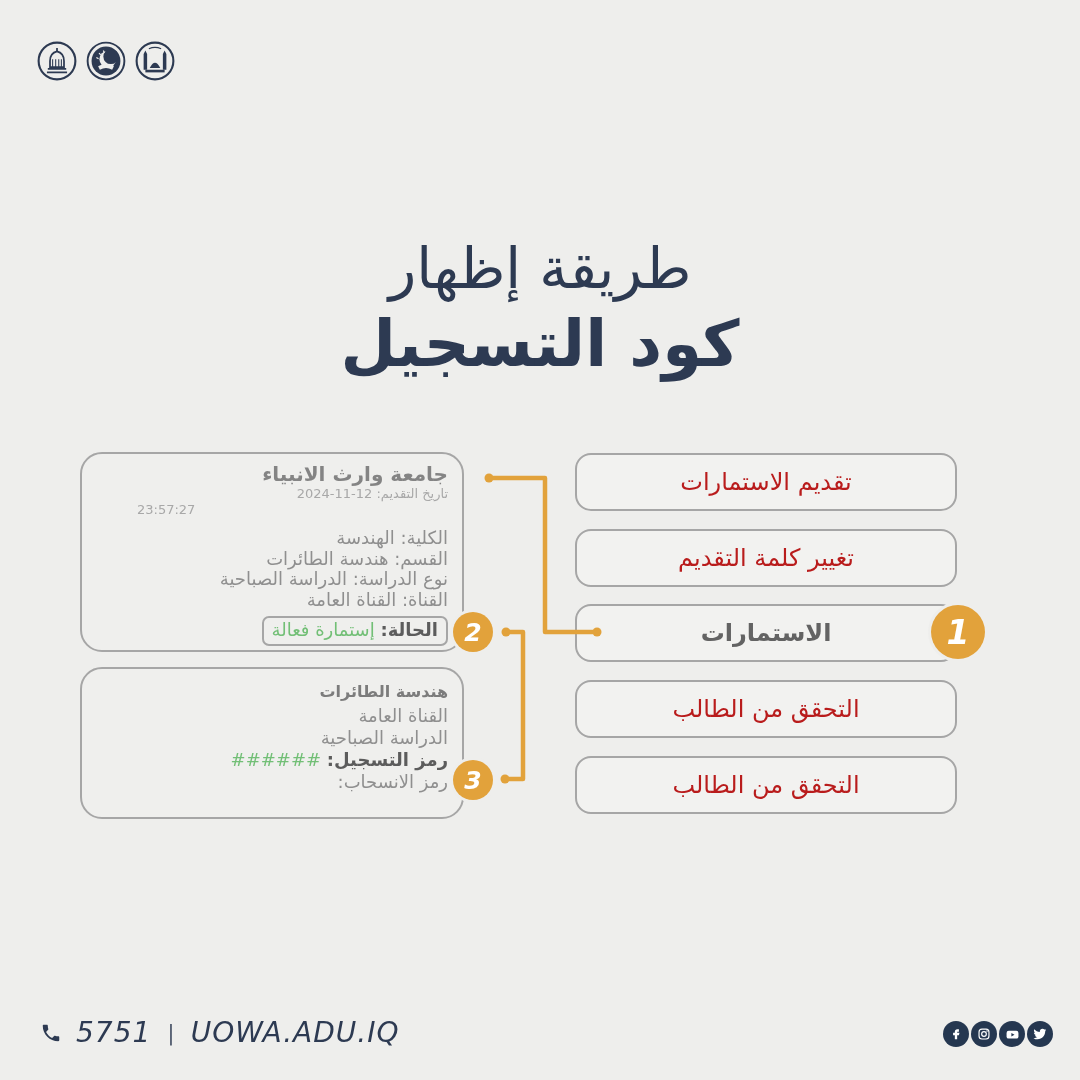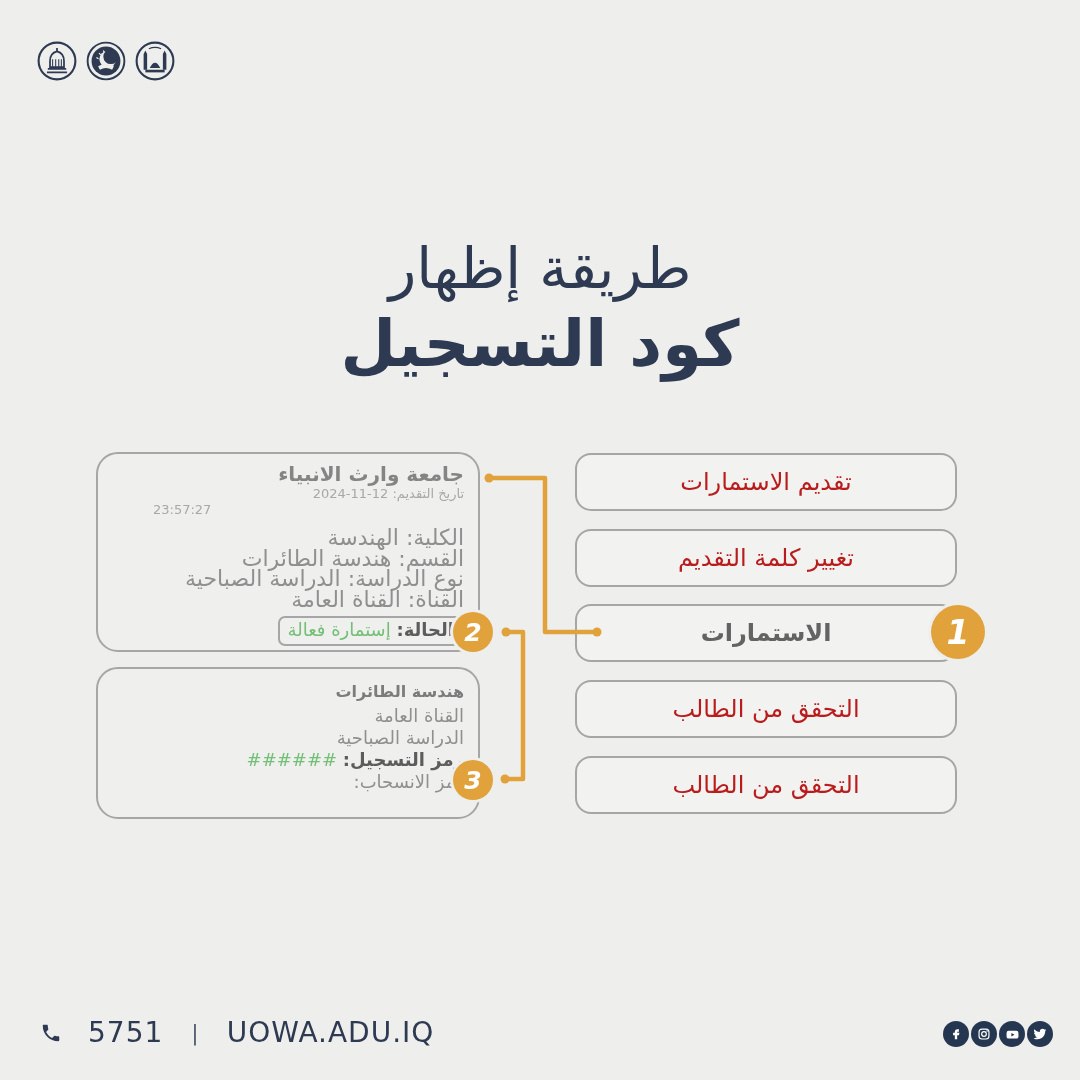--- a/index.html
+++ b/index.html
@@ -17,49 +17,49 @@
 
   
   .menu-btn{position:absolute;left:575px;width:382px;height:58px;box-sizing:border-box;
     border:2px solid #a6a6a6;border-radius:16px;background:#f2f2f0;
     display:flex;align-items:center;justify-content:center;
     font-size:24px;color:#b91c1c;direction:rtl;cursor:pointer;}
   .b1{top:453px;} .b2{top:529px;} .b3{top:604px;} .b4{top:680px;} .b5{top:756px;}
   .menu-btn.emph{color:#636363;font-weight:bold;}
 
   
-  .card{position:absolute;left:96px;width:384px;box-sizing:border-box;
+  .card{position:absolute;left:80px;width:384px;box-sizing:border-box;
     border:2px solid #a6a6a6;border-radius:22px;background:#efefed;
     direction:rtl;text-align:right;padding:8px 14px 8px 14px;color:#8f8f8f;}
   .card1{top:452px;height:200px;}
   .card2{top:667px;height:152px;padding-top:10px;}
   .card1-title{font-size:20px;font-weight:bold;color:#848484;line-height:24px;}
   .card-date{font-size:13px;color:#a8a8a8;line-height:16px;}
   .card-time{display:block;font-size:13px;color:#a8a8a8;line-height:16px;margin-left:41px;text-align:left;direction:ltr;}
-  .card1-body{margin-top:10px;font-size:22px;line-height:20.5px;}
+  .card1-body{margin-top:10px;font-size:18px;line-height:20.5px;}
   .status-row{margin-top:6px;}
   .status-box{display:inline-block;border:2px solid #a6a6a6;border-radius:7px;padding:0 8px 2px 8px;font-size:18px;line-height:24px;}
   .lbl-dark{color:#5c5c5c;font-weight:bold;}
   .green{color:#72bf76;}
   .card2-title{font-size:16px;font-weight:bold;color:#7c7c7c;line-height:26px;}
   .card2-line{font-size:18px;line-height:22px;}
 
   
   .badge{position:absolute;border-radius:50%;background:#e2a23b;color:#ffffff;
     display:flex;align-items:center;justify-content:center;font-weight:bold;
     box-shadow:0 0 0 3px #eeeeec;font-style:italic;}
   .badge-1{left:931px;top:605px;width:54px;height:54px;font-size:33px;}
   .badge-2{left:453px;top:612px;width:40px;height:40px;font-size:25px;}
   .badge-3{left:453px;top:760px;width:40px;height:40px;font-size:25px;}
 
   
   .connectors{position:absolute;top:0;left:0;pointer-events:none;}
 
   
-  .footer-left{position:absolute;left:40px;top:1016px;display:flex;align-items:center;gap:26px;color:#2d3a52;}
+  .footer-left{position:absolute;left:40px;top:1016px;display:flex;align-items:center;gap:14px;color:#2d3a52;font-style:italic;}
   .footer-phone{font-size:28px;letter-spacing:1px;}
   .footer-sep{font-size:22px;color:#2d3a52;opacity:.8;padding:0 2px;}
   .footer-site{font-size:28px;letter-spacing:1px;}
   .social{position:absolute;left:943px;top:1021px;display:flex;gap:2px;}
   .social-circle{width:26px;height:26px;border-radius:50%;background:#253750;
     display:flex;align-items:center;justify-content:center;cursor:pointer;}
   .social-circle svg{display:block;}
 </style>
 </head>
 <body>

